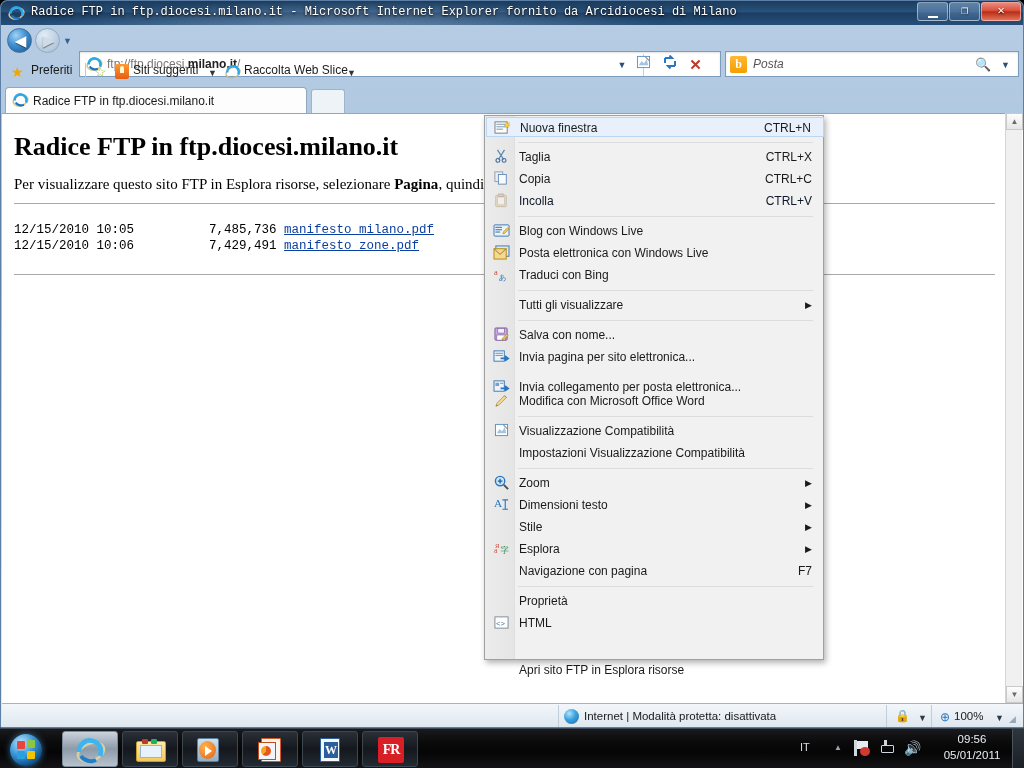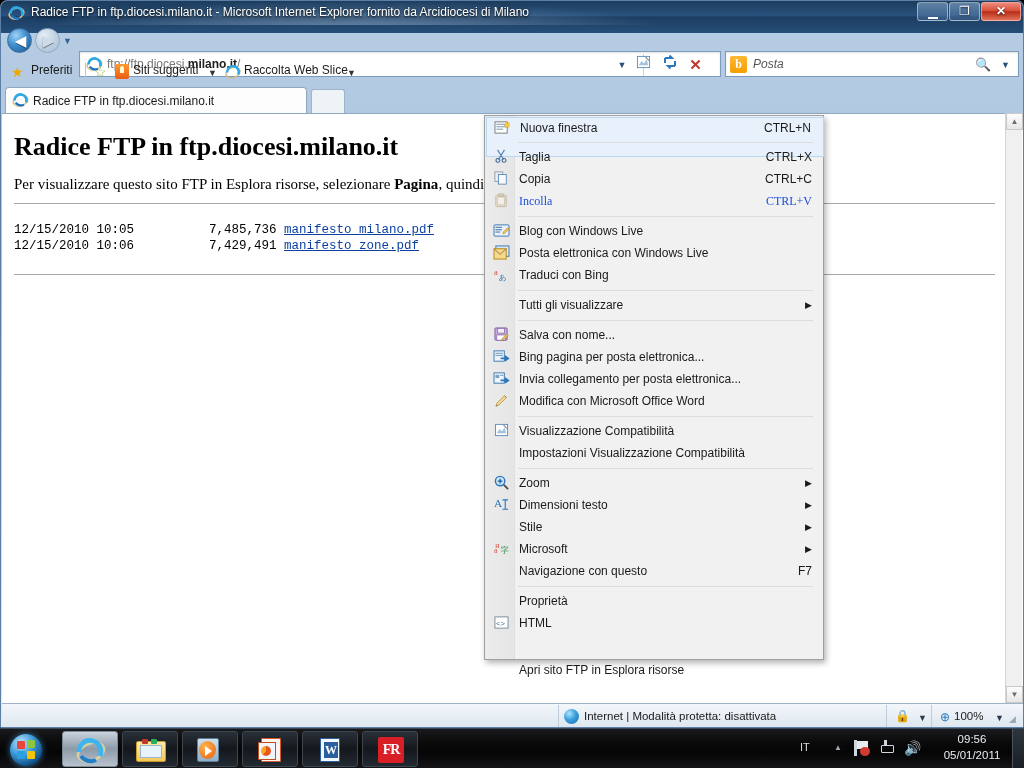--- a/index.html
+++ b/index.html
@@ -15,23 +15,24 @@
   #window {
     position: absolute; left: 0; top: 0; width: 1024px; height: 728px;
     background: linear-gradient(to bottom, #b7cde4 0%, #a8c2dd 40%, #c3d7ea 60%, #dfeaf5 100%);
     border: 1px solid #5b7fa6;
     border-radius: 7px 7px 0 0;
     overflow: hidden;
   }
 
   
   #titlebar {
-    position: absolute; left: 0; top: 0; width: 1024px; height: 32px;
+    position: absolute; left: 0; top: 0; width: 1024px; height: 24px;
     background: linear-gradient(to bottom, #1d3c5c 0%, #28527d 45%, #1c3d61 50%, #254f79 100%);
     overflow: hidden;
+    font-family: Liberation Mono, monospace;
   }
   #titlebar-glow {
     position: absolute; left: 40px; top: 0; width: 620px; height: 24px;
     background: radial-gradient(ellipse at 50% 120%, rgba(190,215,240,0.45) 0%, rgba(190,215,240,0) 72%);
     pointer-events: none;
   }
   #title-text {
     position: absolute; left: 30px; top: 4px;
     color: #fff; font-size: 12px; white-space: nowrap;
     text-shadow: 0 1px 2px rgba(0,0,0,0.85), 0 0 5px rgba(0,0,0,0.6);
@@ -178,27 +179,27 @@
 
   
   #menu {
     position: absolute; left: 483px; top: 114px; width: 340px; height: 574px;
     background: #f1f1f1; border: 1px solid #a0a0a0;
     box-shadow: 2px 3px 6px rgba(0,0,0,0.3);
     z-index: 50;
   }
   #menu-gutter { position: absolute; left: 0; top: 0; width: 30px; height: 572px;
     background: linear-gradient(to right,#edecec,#e6e5e5); border-right: 1px solid #e0dfdf; }
-  .mi { position: absolute; left: 1px; width: 338px; height: 40px; }
+  .mi { position: absolute; left: 1px; width: 338px; height: 20px; }
   .mi .mi-icon { position: absolute; left: 5px; top: 2px; width: 20px; height: 18px;
     text-align: center; line-height: 18px; font-size: 13px; }
   .mi .mi-label { position: absolute; left: 33px; top: 3px; font-size: 12px; color: #1a1a1a; white-space: nowrap; }
   .mi .mi-key { position: absolute; right: 12px; top: 3px; font-size: 12px; color: #1a1a1a; }
   .mi .mi-sub { position: absolute; right: 12px; top: 5px; font-size: 9px; color: #1a1a1a; }
-  .mi.disabled .mi-label, .mi.disabled .mi-key { color: #1d4ed8; font-family: Liberation Serif, serif; }
+  .mi.disabled .mi-label, .mi.disabled .mi-key { color: #0f172a; }
   .mi.sel { background: #e8f1fb; border: 1px solid #b9d6f2; left: 1px; width: 338px; }
   .msep { position: absolute; left: 33px; width: 295px; height: 1px; background: #dcdcdc; }
 </style>
 </head>
 <body>
 
 <div id="window">
 
   <div id="titlebar">
     <div id="titlebar-glow"></div>
@@ -396,23 +397,23 @@
             </svg></span>
           <span class="mi-label">Salva con nome...</span>
         </div>
         <div class="mi" style="top: 231px;">
           <span class="mi-icon"><svg viewBox="0 0 18 16" width="17" height="15">
               <rect x="1" y="2" width="11" height="11" fill="#eff5fa" stroke="#3a76ad"></rect>
               <rect x="2.5" y="4" width="8" height="1.2" fill="#7ba0c4"></rect>
               <rect x="2.5" y="6.3" width="8" height="1.2" fill="#7ba0c4"></rect>
               <path d="M8 10 L15 10 M12.5 7.5 L16 10 L12.5 12.5" fill="none" stroke="#2a77c0" stroke-width="2"></path>
             </svg></span>
-          <span class="mi-label">Bing pagina per posta elettronica...</span>
-        </div>
-        <div class="mi" style="top: 253px;">
+          <span class="mi-label">Invia pagina per sito elettronica...</span>
+        </div>
+        <div class="mi" style="top: 261px;">
           <span class="mi-icon"><svg viewBox="0 0 18 16" width="17" height="15">
               <rect x="1" y="2" width="11" height="11" fill="#eff5fa" stroke="#3a76ad"></rect>
               <rect x="2.5" y="4" width="4" height="3.5" fill="#7ba0c4"></rect>
               <rect x="7.5" y="4" width="3.5" height="1.2" fill="#7ba0c4"></rect>
               <path d="M8 10 L15 10 M12.5 7.5 L16 10 L12.5 12.5" fill="none" stroke="#2a77c0" stroke-width="2"></path>
             </svg></span>
           <span class="mi-label">Invia collegamento per posta elettronica...</span>
         </div>
         <div class="mi" style="top: 275px;">
           <span class="mi-icon"><svg viewBox="0 0 16 16" width="15" height="15">
@@ -455,25 +456,25 @@
         <div class="mi" style="top: 401px;">
           <span class="mi-label">Stile</span>
           <span class="mi-sub">▶</span>
         </div>
         <div class="mi" style="top: 423px;">
           <span class="mi-icon"><svg viewBox="0 0 16 16" width="15" height="15">
               <text x="0" y="13" font-family="Liberation Serif,serif" font-size="8" fill="#d04a3a">a</text>
               <text x="1" y="7" font-family="Liberation Serif,serif" font-size="7" fill="#d04a3a">Я</text>
               <text x="7" y="13" font-family="Liberation Serif,serif" font-size="9" fill="#2a8a4a">字</text>
             </svg></span>
-          <span class="mi-label">Microsoft</span>
+          <span class="mi-label">Esplora</span>
           <span class="mi-sub">▶</span>
         </div>
         <div class="mi" style="top: 445px;">
-          <span class="mi-label">Navigazione con questo</span>
+          <span class="mi-label">Navigazione con pagina</span>
           <span class="mi-key">F7</span>
         </div>
         <div class="msep" style="top: 470px;"></div>
         <div class="mi" style="top: 475px;">
           <span class="mi-label">Proprietà</span>
         </div>
         <div class="mi" style="top: 497px;">
           <span class="mi-icon"><svg viewBox="0 0 16 16" width="15" height="15">
               <rect x="1" y="2" width="14" height="12" fill="#fff" stroke="#7a8a98"></rect>
               <text x="2" y="11.5" font-family="Liberation Mono,monospace" font-size="8" fill="#3a6ea5">&lt;&gt;</text>

